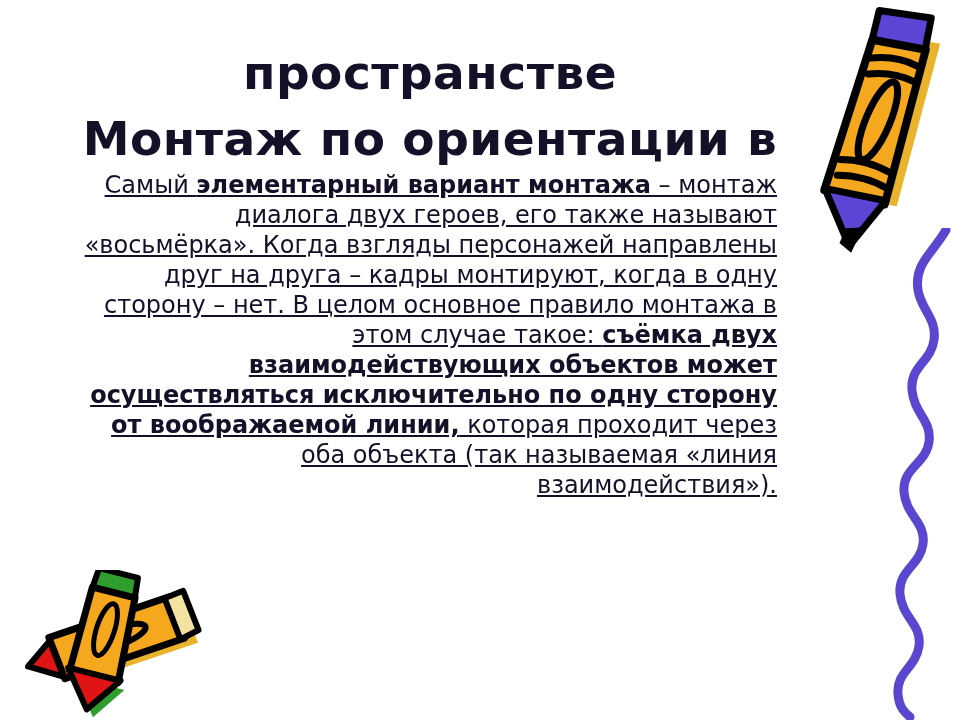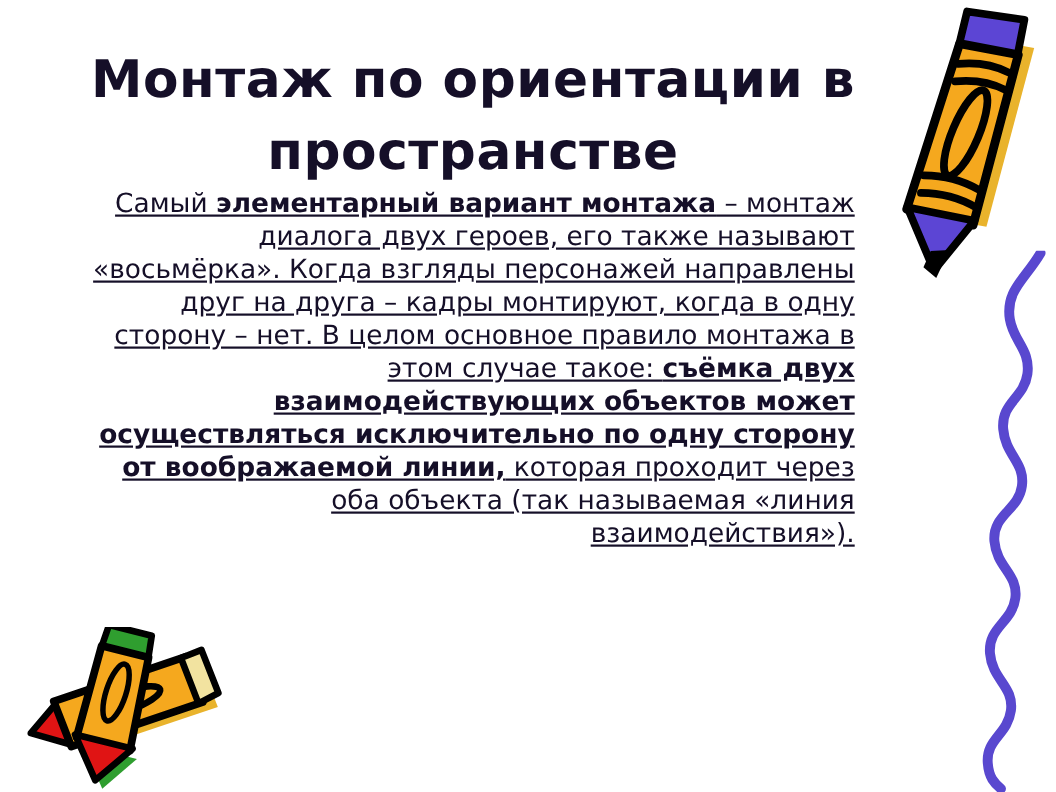--- a/index.html
+++ b/index.html
@@ -43,22 +43,22 @@
   .crayon-tr  { position: absolute; left: 795px; top: 0px;   width: 162px; height: 258px; }
   .squiggle   { position: absolute; left: 872px; top: 228px; width: 86px;  height: 492px; }
   .crayons-bl { position: absolute; left: 18px;  top: 570px; width: 196px; height: 150px; }
 </style>
 </head>
 <body>
 
 <div class="slide">
 
   <h1 class="title">
+    <span>пространстве</span>
     <span>Монтаж по ориентации в</span>
-    <span>пространстве</span>
   </h1>
 
   <p class="body-text" id="body-text"><span>Самый </span><b>элементарный вариант монтажа</b><span> – монтаж диалога двух героев, его также называют «восьмёрка». Когда взгляды персонажей направлены друг на друга – кадры монтируют, когда в одну сторону – нет. В целом основное правило монтажа в этом случае такое: </span><b>съёмка двух взаимодействующих объектов может осуществляться исключительно по одну сторону от воображаемой линии,</b><span> которая проходит через оба объекта (так называемая «линия взаимодействия»).</span></p>
 
   <svg class="crayon-tr" viewBox="0 0 162 258" aria-hidden="true">
     <g transform="rotate(17 80 120)">
       <polygon points="70,34 120,28 126,196 76,202" fill="#e9b32c"></polygon>
       <polygon points="52,14 104,6 108,44 54,48" fill="#5c45d4" stroke="#000" stroke-width="7" stroke-linejoin="round"></polygon>
       <polygon points="54,44 108,38 114,198 52,202" fill="#f5a81e" stroke="#000" stroke-width="8" stroke-linejoin="round"></polygon>
       <path d="M58,62 Q82,52 104,56" fill="none" stroke="#000" stroke-width="7" stroke-linecap="round"></path>

